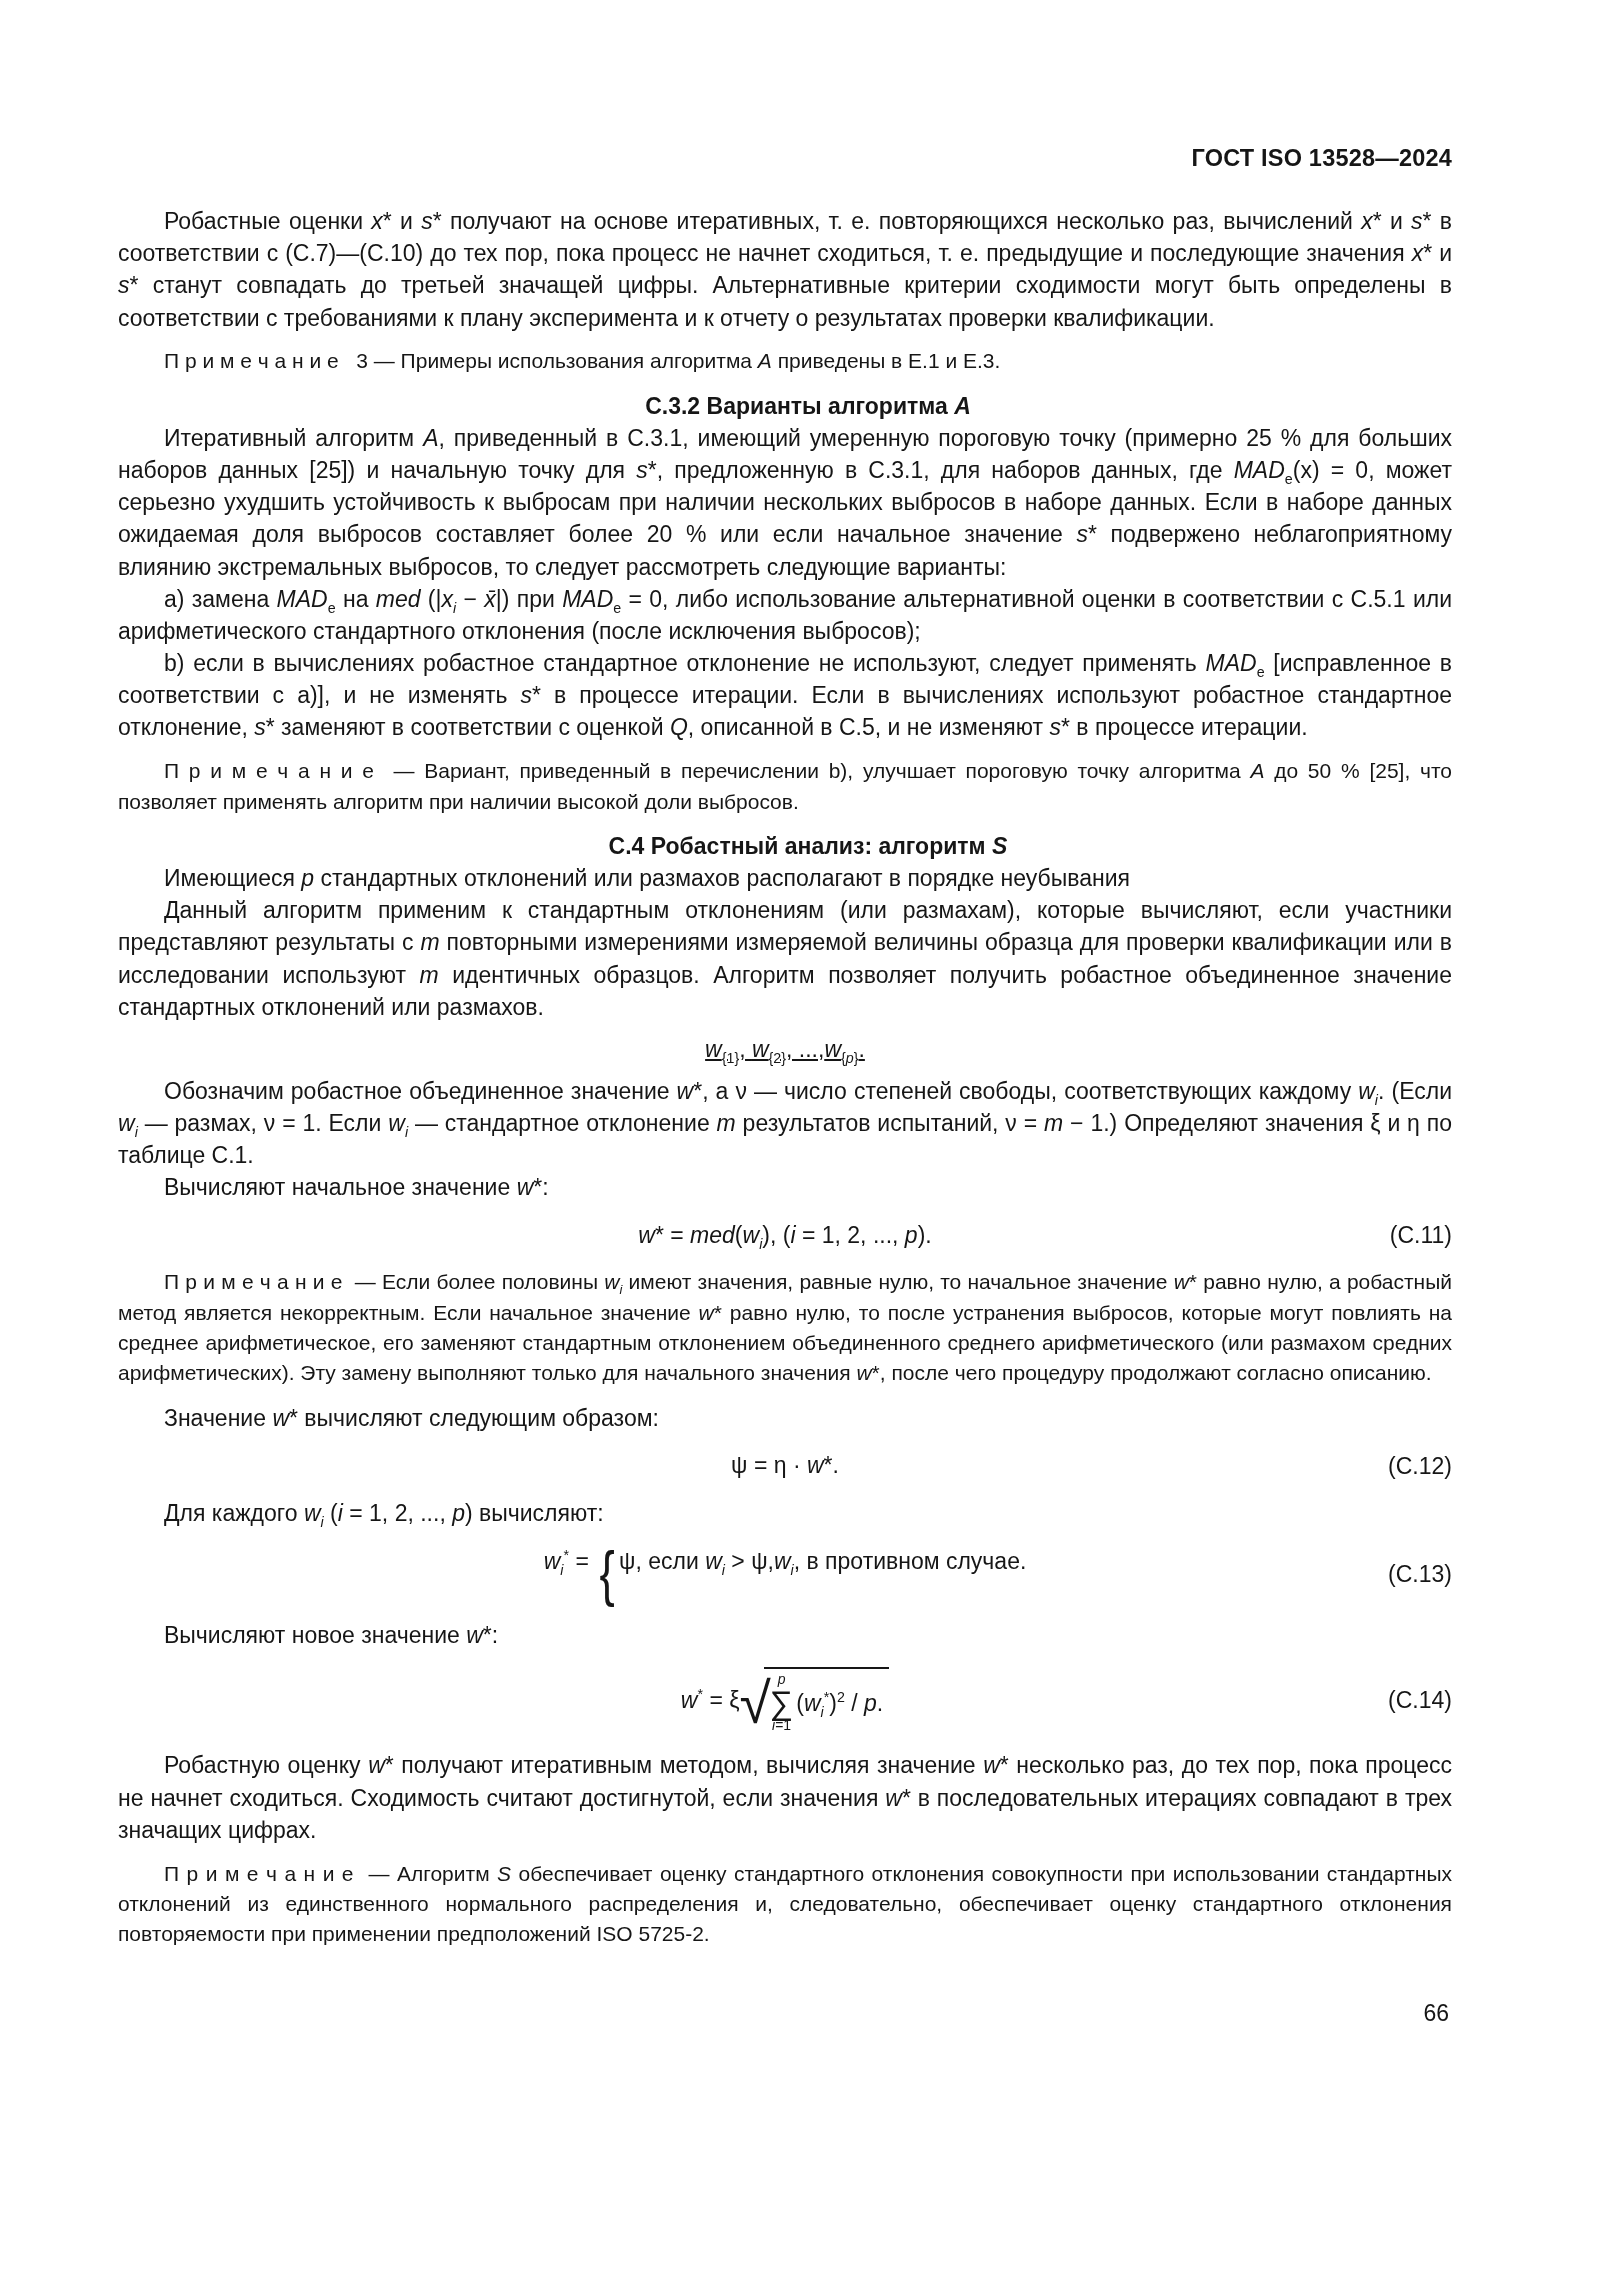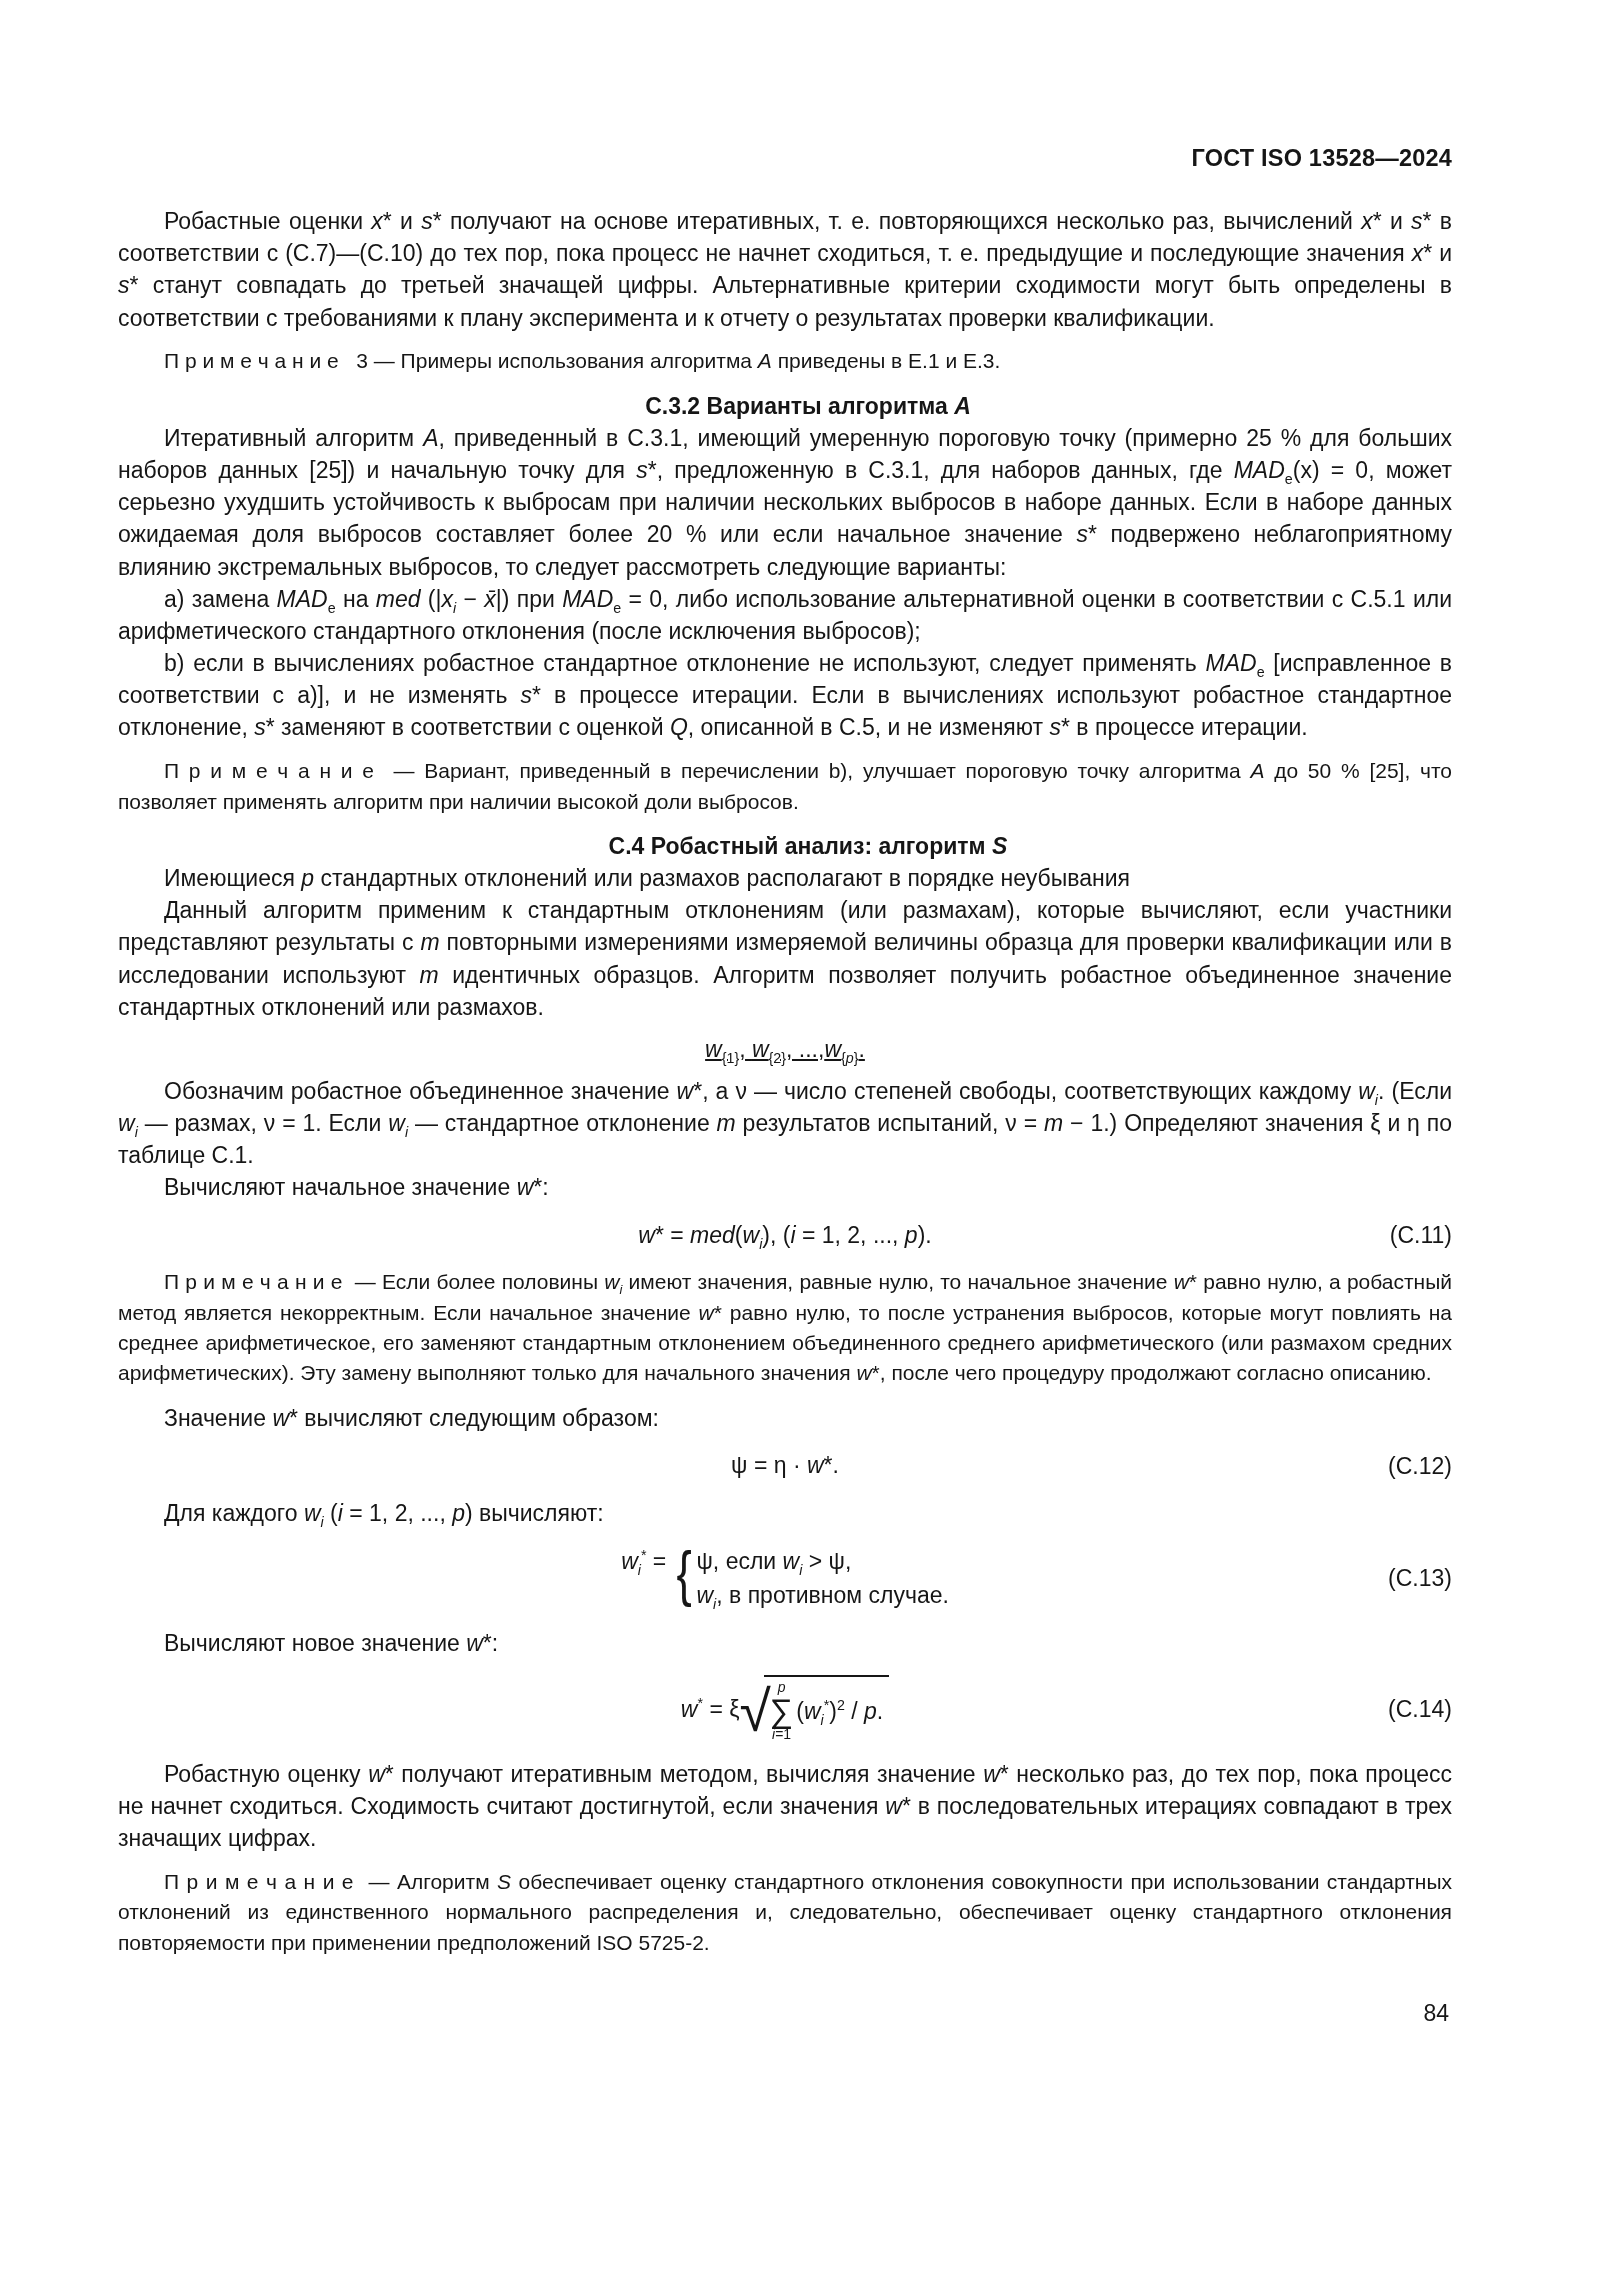--- a/index.html
+++ b/index.html
@@ -68,24 +68,24 @@
   .brace {
     font-size: 61px;
     font-weight: 300;
     line-height: 0.95;
     display: inline-block;
     transform: scaleX(0.75);
     margin: 0 2px 0 7.8px;
   }
   .cases {
     display: inline-flex;
-    flex-direction: column;
+    flex-direction: row;
     align-items: flex-start;
     text-align: left;
-    row-gap: 2px;
+    row-gap: 18px;
   }
   
   .sqrt-formula { display: inline-flex; align-items: center; }
   .radical {
     font-size: 57px;
     font-weight: 300;
     line-height: 1;
     margin-right: -6.9px;
     position: relative;
     top: 2.9px;
@@ -193,16 +193,16 @@
       </span>
       <span class="eq-number">(С.14)</span>
     </div>
 
     <p class="para">Робастную оценку <i>w</i>* получают итеративным методом, вычисляя значение <i>w</i>* несколько раз, до тех пор, пока процесс не начнет сходиться. Сходимость считают достигнутой, если значения <i>w</i>* в последовательных итерациях совпадают в трех значащих цифрах.</p>
 
     <p class="note">П р и м е ч а н и е&nbsp;&nbsp;— Алгоритм <i>S</i> обеспечивает оценку стандартного отклонения совокупности при использовании стандартных отклонений из единственного нормального распределения и, следовательно, обеспечивает оценку стандартного отклонения повторяемости при применении предположений ISO 5725-2.</p>
 
   </div>
 
-  <div class="page-number">84</div>
+  <div class="page-number">66</div>
 
 </div>
 
 
 </body></html>

